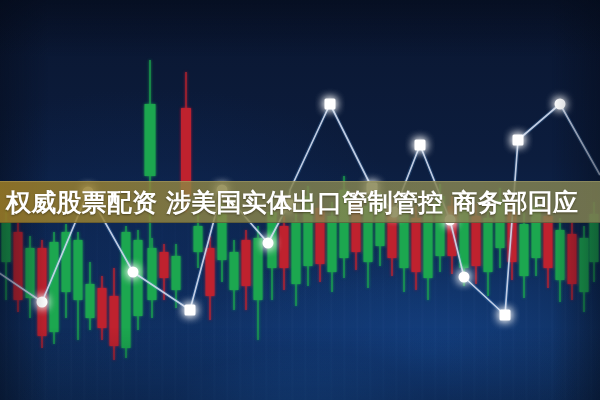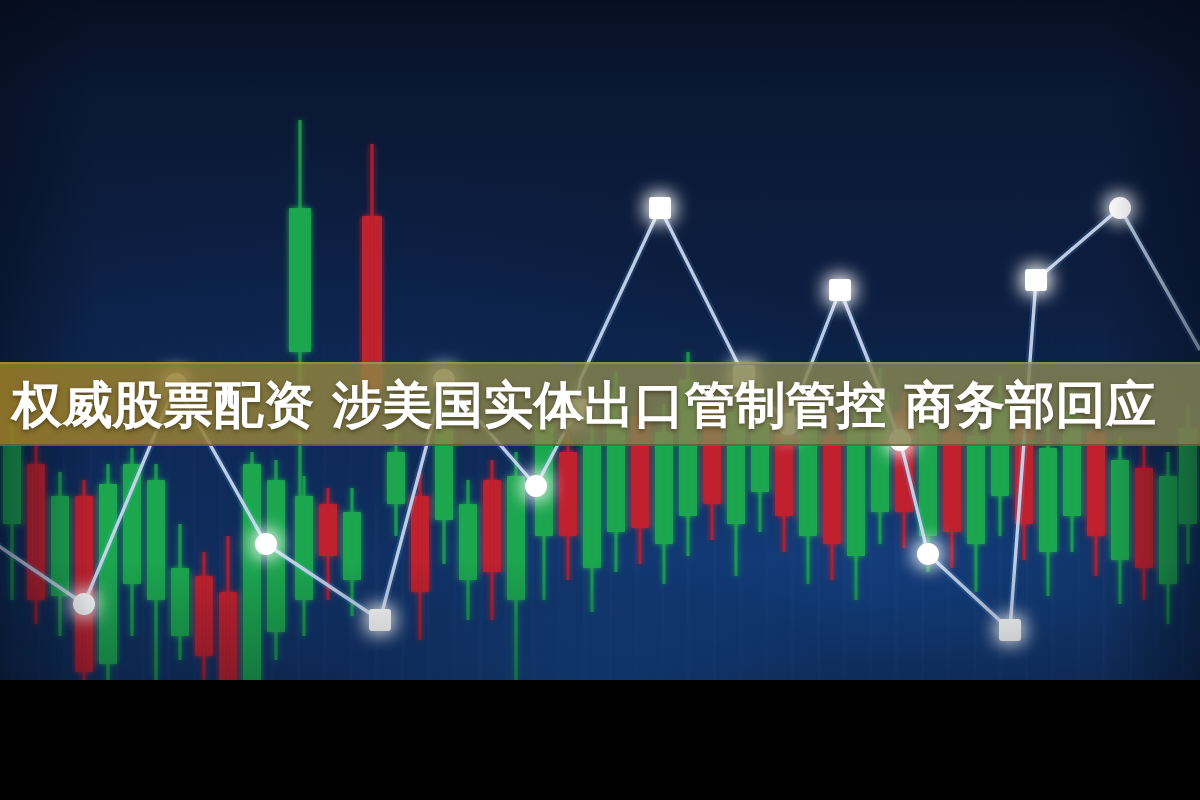--- a/index.html
+++ b/index.html
@@ -8,21 +8,21 @@
     padding: 0;
     background: #000;
   }
   body {
     font-family: "DejaVu Sans", "Liberation Sans", sans-serif;
   }
 
   #stage {
     position: relative;
     width: 600px;
-    height: 340px;
+    height: 400px;
     overflow: hidden;
     background: #0b1730;
   }
 
   
   .bg-base {
     position: absolute;
     inset: 0;
     background:
       radial-gradient(ellipse 70% 55% at 50% 105%, #174a90 0%, rgba(18,58,120,0.55) 32%, rgba(13,36,82,0.0) 68%),

